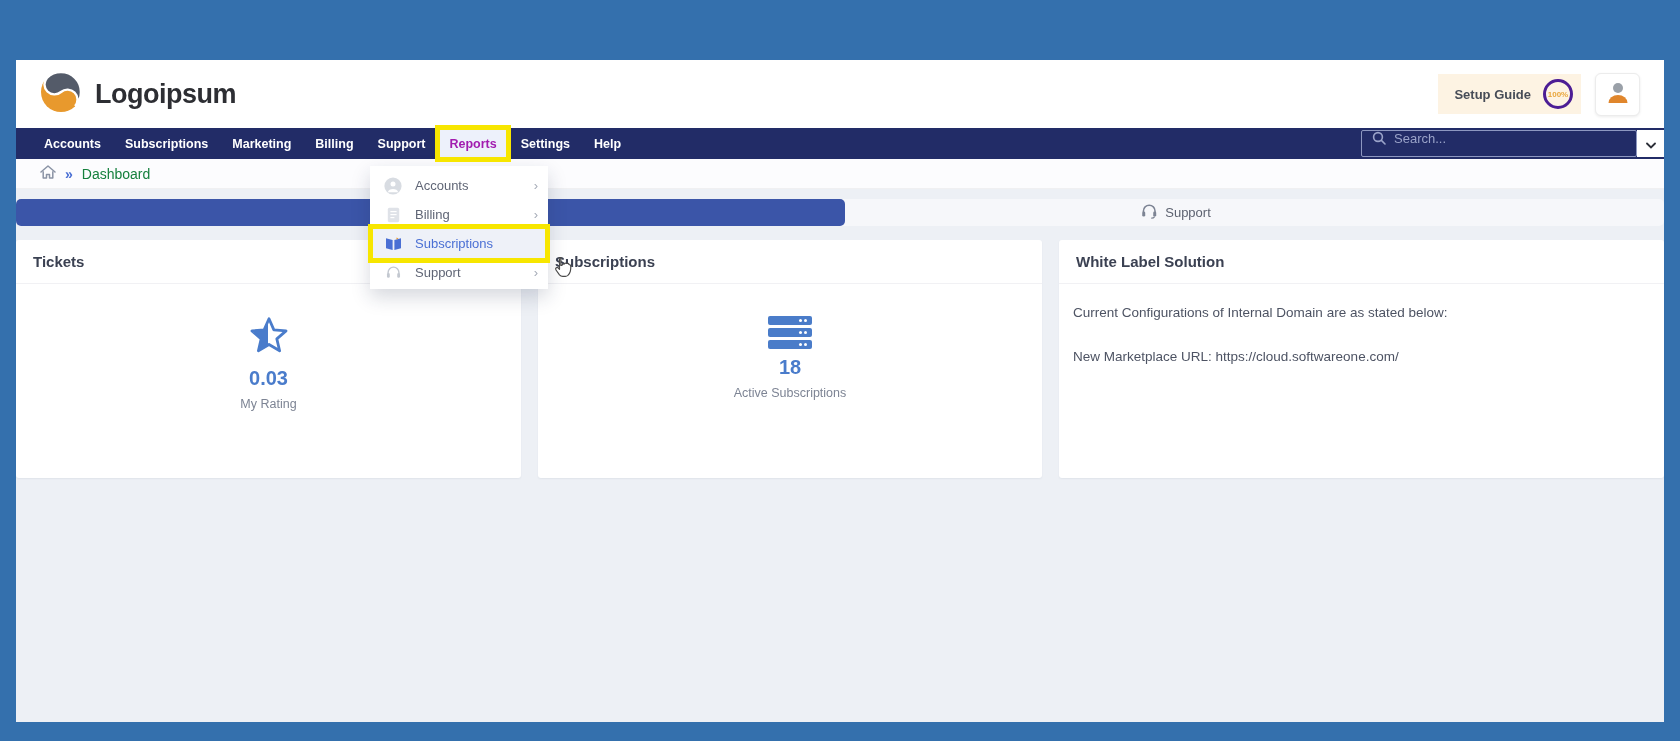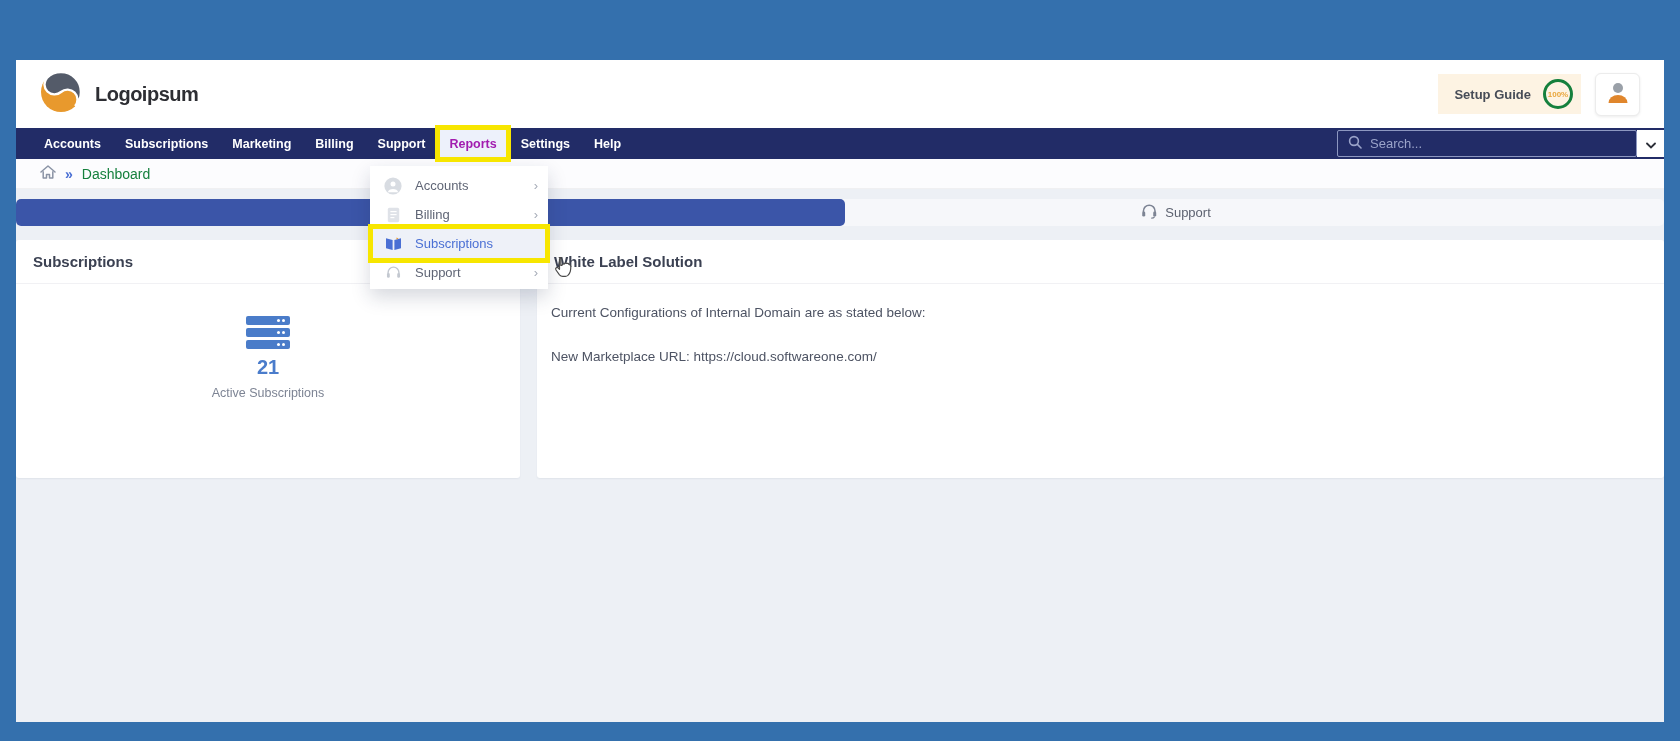--- a/index.html
+++ b/index.html
@@ -4,34 +4,34 @@
 <style>
   * { margin:0; padding:0; box-sizing:border-box; }
   html,body { width:1680px; height:741px; overflow:hidden; }
   body { background:#3470ad; font-family:"Liberation Sans", sans-serif; position:relative; }
 
   .window { position:absolute; left:16px; top:60px; width:1648px; height:662px; background:#ffffff; }
 
   
   .hd { height:68px; display:flex; align-items:center; padding:0 24px; background:#fff; }
   .logo { display:flex; align-items:center; gap:13px; }
-  .logo-text { font-size:20px; font-weight:800; color:#2d2e33; letter-spacing:-0.5px; }
+  .logo-text { font-size:27px; font-weight:800; color:#2d2e33; letter-spacing:-0.5px; }
   .hd-right { margin-left:auto; display:flex; align-items:center; gap:14px; }
   .setup-pill { display:flex; align-items:center; gap:12px; background:#fdf3e3; border-radius:0; padding:5px 8px 5px 16px; cursor:pointer; }
   .setup-pill .lbl { font-size:13px; font-weight:700; color:#474c57; }
-  .ring { width:30px; height:30px; border-radius:50%; border:3px solid #15803d; display:flex; align-items:center; justify-content:center; font-size:8px; font-weight:700; color:#e9a63b; }
+  .ring { width:30px; height:30px; border-radius:50%; border:3px solid #4c1d95; display:flex; align-items:center; justify-content:center; font-size:8px; font-weight:700; color:#e9a63b; }
   .avatar-box { width:45px; height:43px; background:#fff; border:1px solid #ececec; border-radius:6px; box-shadow:0 1px 3px rgba(0,0,0,.08); display:flex; align-items:center; justify-content:center; }
 
   
   .nav { height:31px; background:#222c67; display:flex; align-items:center; padding-left:16px; }
   .nav-item { color:#fff; font-weight:700; font-size:12.5px; padding:0 9px; margin:0 3px; height:31px; display:flex; align-items:center; position:relative; cursor:pointer; white-space:nowrap; }
   .nav-item.active { background:#edf1fb; color:#a21caf; }
   .ann-frame { position:absolute; left:-5px; right:-5px; top:-3px; bottom:-3px; border:5px solid #f7e600; pointer-events:none; z-index:6; }
   .nav-right { margin-left:auto; display:flex; align-items:center; }
-  .search-box { width:300px; height:27px; border:1px solid #8d97c0; border-radius:2px; display:flex; align-items:center; gap:8px; padding:0 10px; }
+  .search-box { width:276px; height:27px; border:1px solid #8d97c0; border-radius:2px; display:flex; align-items:flex-start; gap:8px; padding:0 10px; }
   .search-box input { background:transparent; border:none; outline:none; color:#9aa3c9; font-size:13px; width:100%; font-family:"Liberation Sans",sans-serif; }
   .search-box input::placeholder { color:#9aa3c9; }
   .nav-select { width:27px; height:27px; background:#fff; display:flex; align-items:center; justify-content:center; cursor:pointer; }
 
   
   .bc { height:30px; background:#fcfcfe; display:flex; align-items:center; gap:9px; padding-left:24px; border-bottom:1px solid #f0f0f2; }
   .bc-sep { color:#4a6fd4; font-weight:700; font-size:14px; }
   .bc-cur { color:#15803d; font-size:14px; cursor:pointer;text-align:center; }
 
   
@@ -169,30 +169,48 @@
             <rect x="12" y="7.6" width="3" height="5" rx="1.4" fill="#7d8494"></rect>
             <path d="M13.4 12.6 q-1.2 1.8 -3.4 1.6" fill="none" stroke="#7d8494" stroke-width="1.2"></path>
           </svg>
         </span>
         <span>Support</span>
       </div>
     </div>
 
     <div class="cards">
 
+      <div class="card card-1">
+        <div class="card-h">Tickets</div>
+        <div class="stat-body">
+          <span>
+            <svg width="42" height="40" viewBox="0 0 24 23">
+              <defs>
+                  <linearGradient id="halfstar" x1="0" y1="0" x2="1" y2="0">
+                <stop offset="48%" stop-color="#4a7ccb"></stop>
+                    <stop offset="48%" stop-color="#ffffff"></stop>
+              </linearGradient>
+                </defs>
+              <path d="M12 1.6 l2.8 6.4 7 .55 -5.3 4.6 1.6 6.85 L12 16.4 5.9 20 l1.6-6.85 -5.3-4.6 7-.55 Z" fill="url(#halfstar)" stroke="#4a7ccb" stroke-width="1.6" stroke-linejoin="round"></path>
+            </svg>
+          </span>
+          <div class="stat-value">0.03</div>
+          <div class="stat-caption">My Rating</div>
+        </div>
+      </div>
 
       <div class="card card-2">
         <div class="card-h">Subscriptions</div>
         <div class="stat-body">
           <div class="server-icon">
             <div class="server-bar"></div>
               <div class="server-bar"></div>
               <div class="server-bar"></div>
           </div>
-          <div class="stat-value">21</div>
+          <div class="stat-value">18</div>
           <div class="stat-caption">Active Subscriptions</div>
         </div>
       </div>
 
       <div class="card card-3">
         <div class="card-h">White Label Solution</div>
         <div class="wl-body">
           <p class="wl-p1">Current Configurations of Internal Domain are as stated below:</p>
           <p class="wl-p2">New Marketplace URL: https://cloud.softwareone.com/</p>
         </div>

